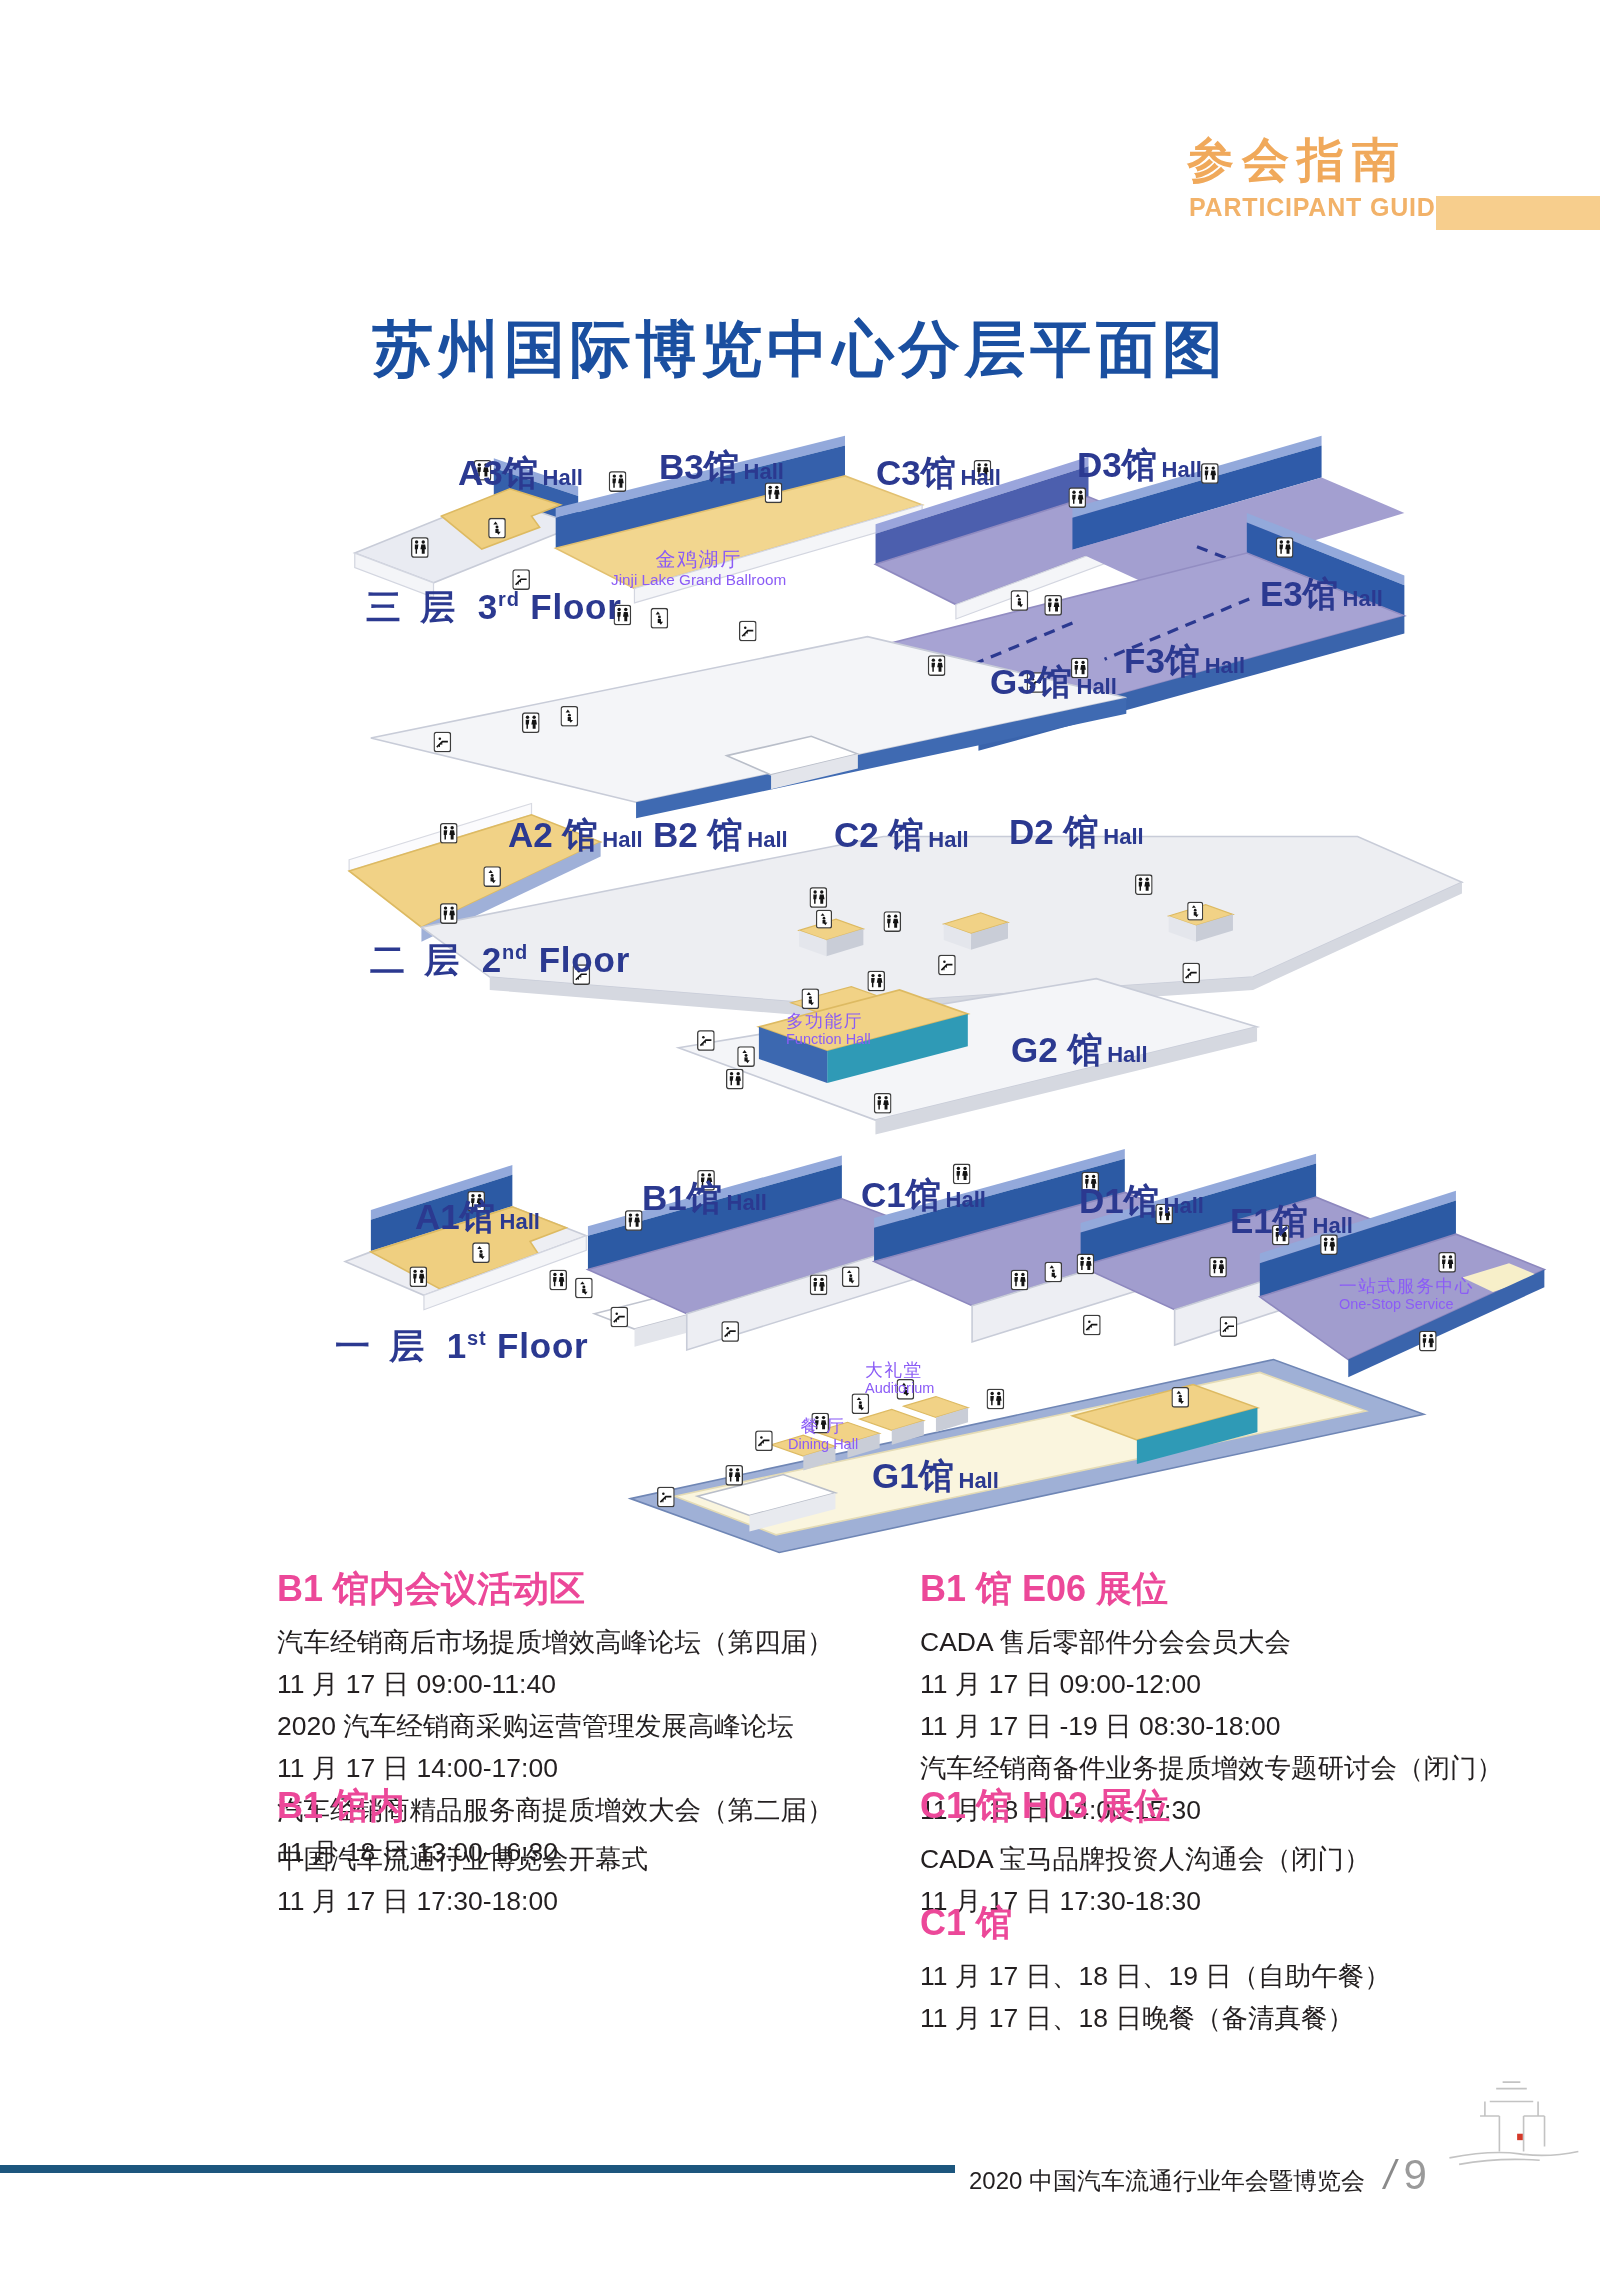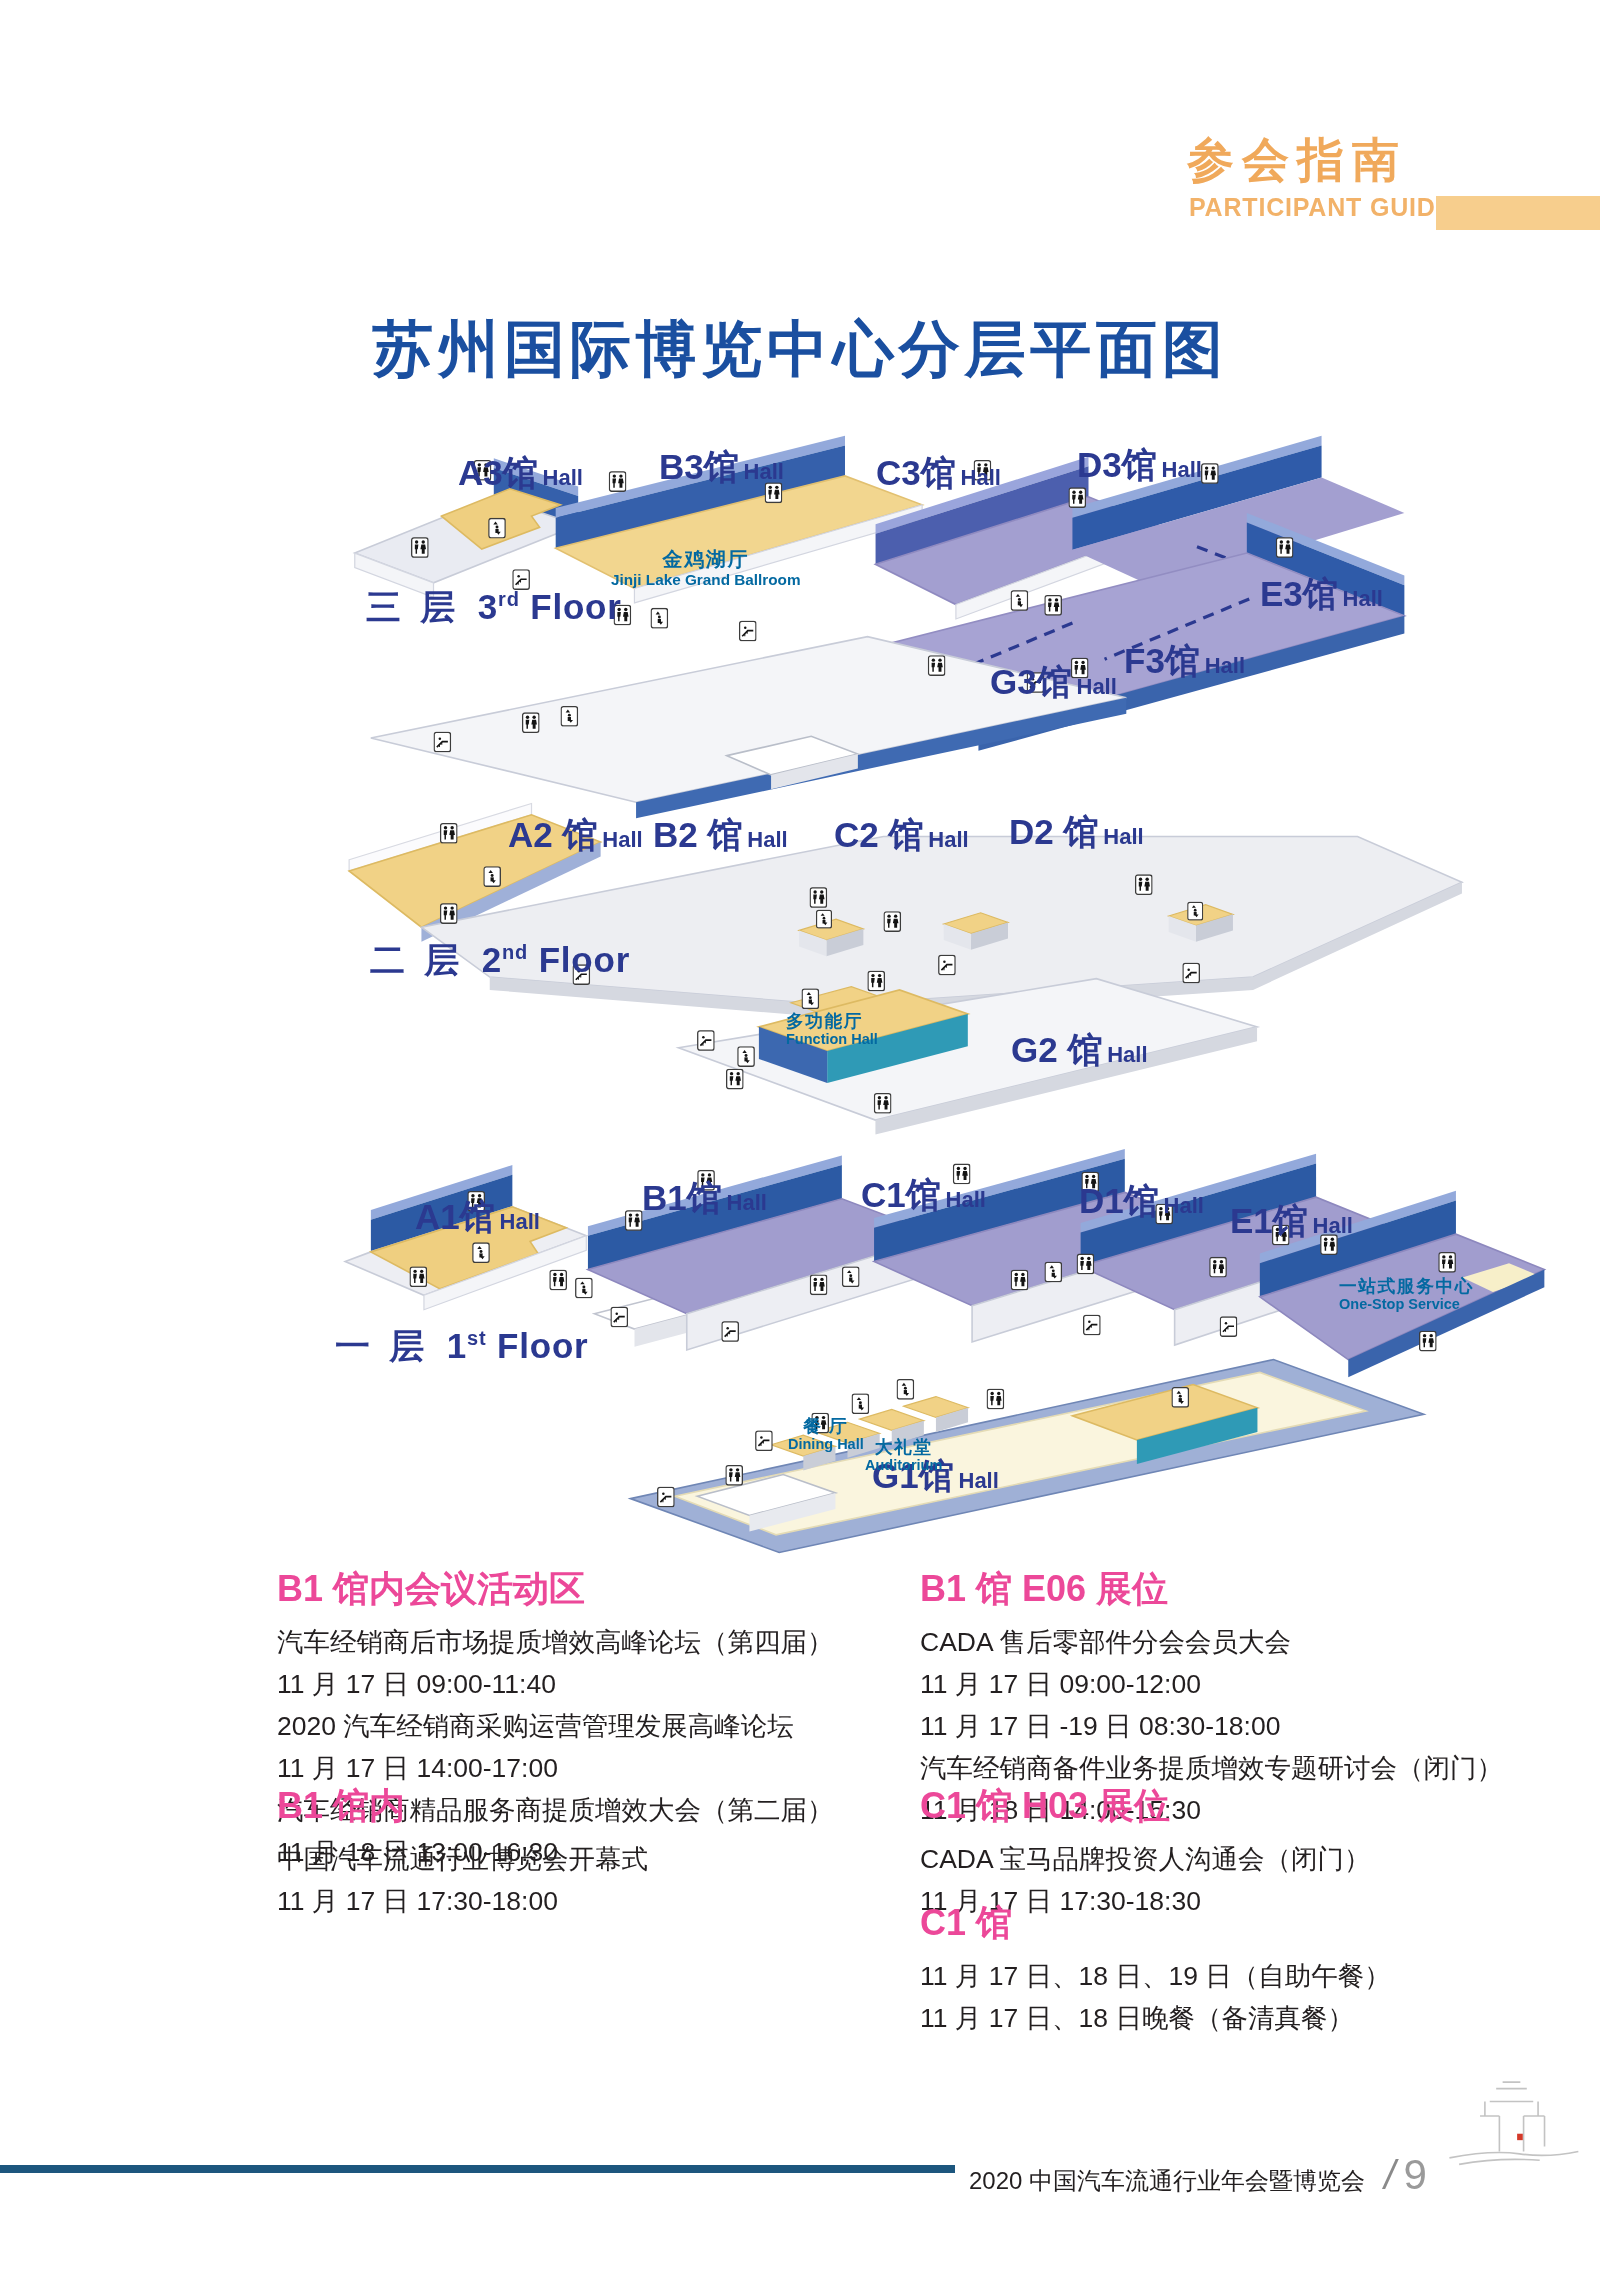--- a/index.html
+++ b/index.html
@@ -16,21 +16,21 @@
           font-family:"Liberation Serif","DejaVu Serif",serif;font-size:61px;font-weight:bold;
           color:#1A4FA0;letter-spacing:4.8px;white-space:nowrap;}
   
   .hall{position:absolute;color:#2B3990;font-weight:bold;white-space:nowrap;}
   .hall .hn{font-size:35px;}
   .hall .hs{font-size:22px;margin-left:4.8px;}
   .flabel{position:absolute;color:#2B3990;font-weight:bold;font-size:35px;
           letter-spacing:4.8px;white-space:nowrap;}
   .flabel .fnum{margin-left:17.7px;letter-spacing:0.8px;}
   .flabel sup{font-size:20px;}
-  .room{position:absolute;color:#0369a1;font-weight:bold;white-space:nowrap;line-height:1.15;}
+  .room{position:absolute;color:#8b5cf6;font-weight:normal;white-space:nowrap;line-height:1.15;}
   .room .cn{display:block;font-size:20px;letter-spacing:1.6px;}
   .room .en{display:block;font-size:15.3px;letter-spacing:0;}
   .room.small .cn{font-size:17.7px;}
   .room.small .en{font-size:14.5px;}
   .fl-svg{position:absolute;}
   
   .section{position:absolute;width:643px;}
   .sec-h{font-size:36px;font-weight:bold;color:#ec4899;line-height:39px;margin-bottom:13px;
          white-space:nowrap;}
   .sec-line{font-size:26.5px;color:#231F20;line-height:42px;white-space:nowrap;}
@@ -322,21 +322,21 @@
     <use href="#ic-wc" x="828" y="298" width="22" height="26"></use>
     <use href="#ic-lift" x="1058" y="296" width="22" height="26"></use>
   </svg>
 
   <span class="hall" style="left:415px;top:1194px"><span class="hn">A1馆</span><span class="hs">Hall</span></span>
   <span class="hall" style="left:642px;top:1175px"><span class="hn">B1馆</span><span class="hs">Hall</span></span>
   <span class="hall" style="left:861px;top:1172px"><span class="hn">C1馆</span><span class="hs">Hall</span></span>
   <span class="hall" style="left:1079px;top:1178px"><span class="hn">D1馆</span><span class="hs">Hall</span></span>
   <span class="hall" style="left:1230px;top:1198px"><span class="hn">E1馆</span><span class="hs">Hall</span></span>
   <span class="hall" style="left:872px;top:1453px"><span class="hn">G1馆</span><span class="hs">Hall</span></span>
-  <div class="room small" style="left:865px;top:1437px;text-align:center">
+  <div class="room small" style="left:865px;top:1360px;">
     <span class="cn">大礼堂</span>
     <span class="en">Auditorium</span>
   </div>
   <div class="room small" style="left:788px;top:1416px;text-align:center">
     <span class="cn">餐 厅</span>
     <span class="en">Dining Hall</span>
   </div>
   <div class="room small" style="left:1339px;top:1276px;text-align:left">
     <span class="cn">一站式服务中心</span>
     <span class="en">One-Stop Service</span>

